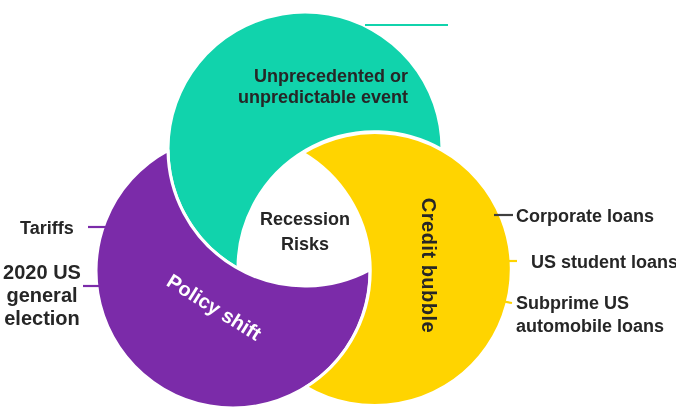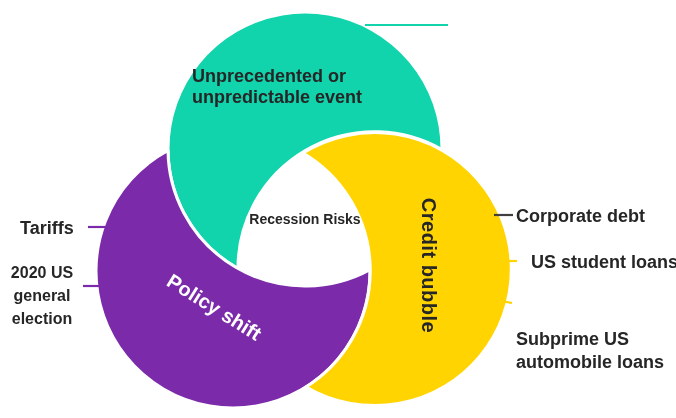--- a/index.html
+++ b/index.html
@@ -11,32 +11,32 @@
     overflow: hidden;
     font-family: "Liberation Sans", sans-serif;
   }
   .stage svg { position: absolute; left: 0; top: 0; }
   .lbl {
     position: absolute;
     font-weight: bold;
     color: #262626;
     white-space: normal;
   }
-  .lbl-top        { left: 192px; top: 66px;  width: 216px; font-size: 18px; line-height: 21px; text-align: left; }
-  .lbl-center     { left: 240px; top: 207px; width: 130px; font-size: 14px; line-height: 25px; text-align: center; }
+  .lbl-top        { left: 192px; top: 66px;  width: 216px; font-size: 18px; line-height: 21px; text-align: right; }
+  .lbl-center     { left: 240px; top: 207px; width: 130px; font-size: 18px; line-height: 25px; text-align: center; }
   .lbl-policy     { left: 134px; top: 296px; width: 160px; font-size: 20px; text-align: center;
                     color: #ffffff; transform: rotate(32deg); transform-origin: center; white-space: nowrap; }
   .lbl-credit     { left: 353px; top: 254px; width: 150px; font-size: 20px; text-align: center;
                     transform: rotate(90deg); transform-origin: center; white-space: nowrap; letter-spacing: 0.5px; }
   .lbl-covid      { left: 454px; top: 16px;  font-size: 18px; white-space: nowrap; }
   .lbl-tariffs    { left: 20px;  top: 218px; width: 66px;  font-size: 18px; white-space: nowrap; }
-  .lbl-election   { left: 0px;   top: 261px; width: 84px;  font-size: 16px; line-height: 23px; text-align: center; }
+  .lbl-election   { left: 0px;   top: 261px; width: 84px;  font-size: 20px; line-height: 23px; text-align: center; }
   .lbl-corporate  { left: 516px; top: 206px; font-size: 18px; white-space: nowrap; }
   .lbl-student    { left: 519px; top: 252px; font-size: 18px; white-space: nowrap; margin-left: 12px; }
-  .lbl-subprime   { left: 516px; top: 292px; width: 158px; font-size: 18px; line-height: 23px; margin-top: 36px; }
+  .lbl-subprime   { left: 516px; top: 292px; width: 158px; font-size: 18px; line-height: 23px; }
 </style>
 </head>
 <body>
 
 <div class="stage">
 
   <svg width="676" height="418" viewBox="0 0 676 418">
 
     <path stroke="#ffffff" stroke-width="3" stroke-linejoin="round" d="M 238 268.5 A 137 137 0 1 1 442 149.5 A 136.5 136.5 0 0 0 238 268.5 Z" fill="#11D3AC"></path>
 
@@ -58,18 +58,18 @@
 
   <div class="lbl lbl-policy">Policy shift</div>
 
   <div class="lbl lbl-credit">Credit bubble</div>
 
 
   <div class="lbl lbl-tariffs">Tariffs</div>
 
   <div class="lbl lbl-election">2020 US general election</div>
 
-  <div class="lbl lbl-corporate">Corporate debt</div>
+  <div class="lbl lbl-corporate">Corporate loans</div>
 
   <div class="lbl lbl-student">US student loans</div>
 
   <div class="lbl lbl-subprime">Subprime US automobile loans</div>
 </div>
 
 </body></html>

